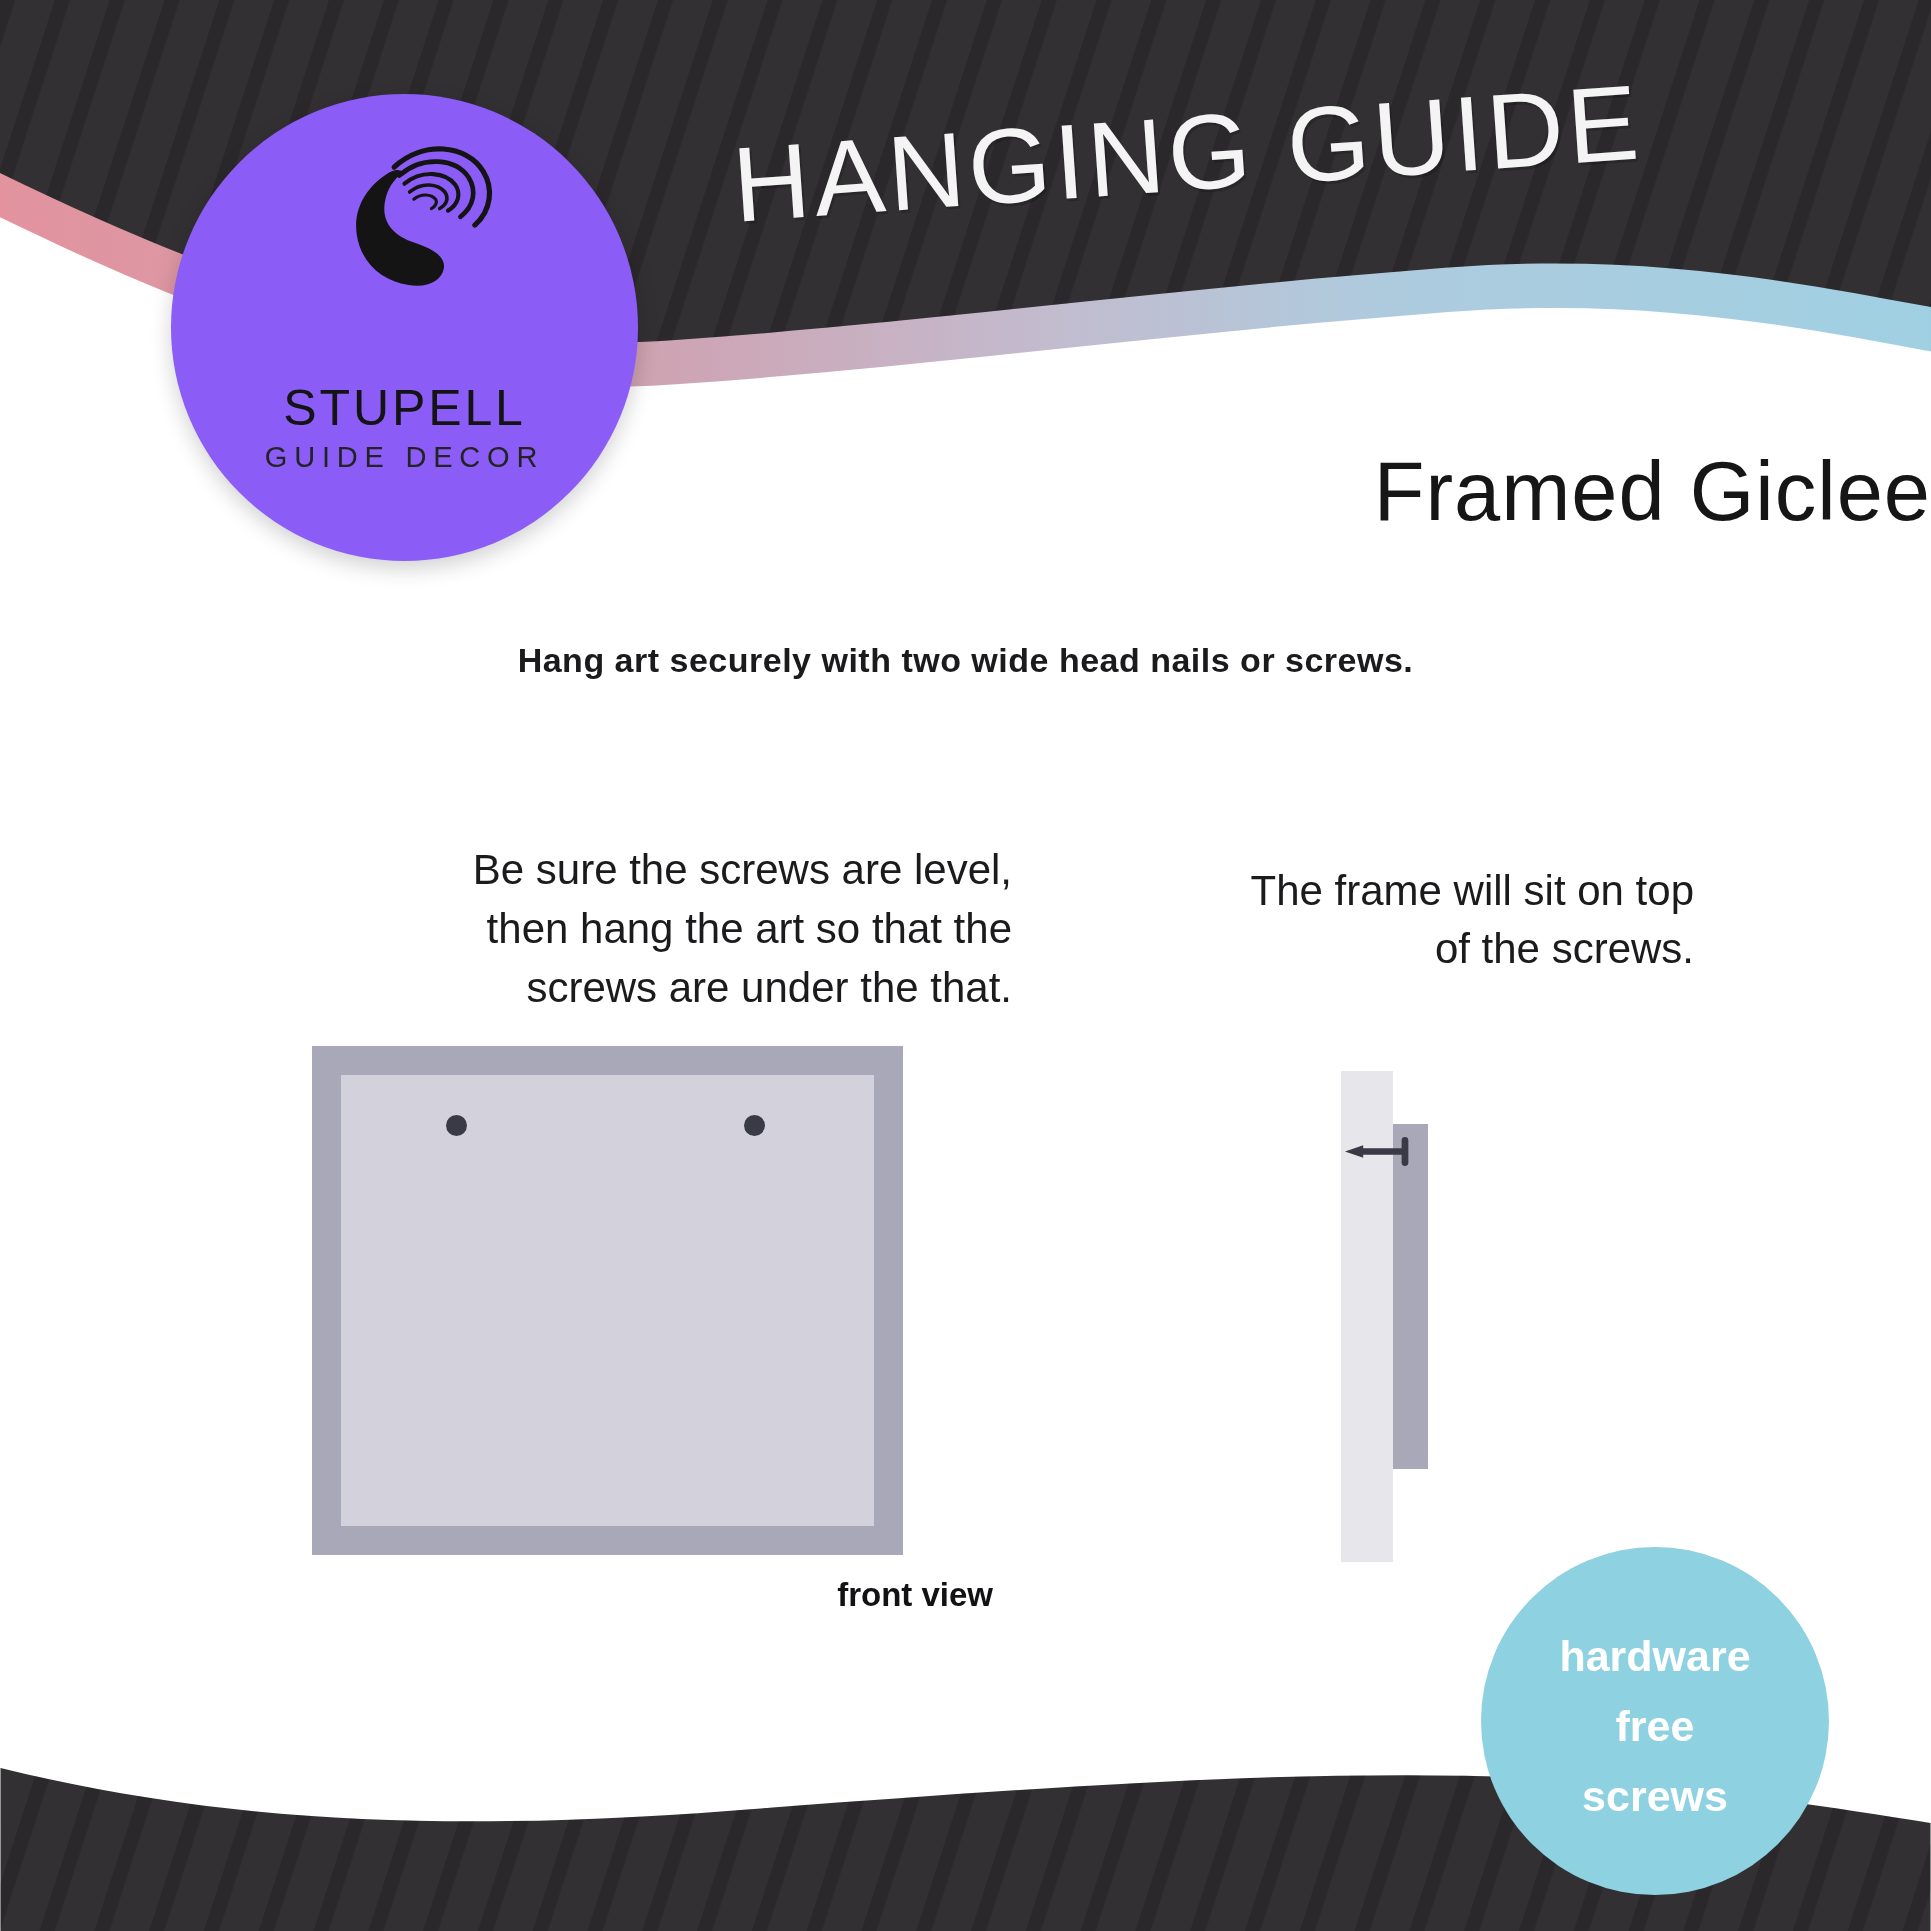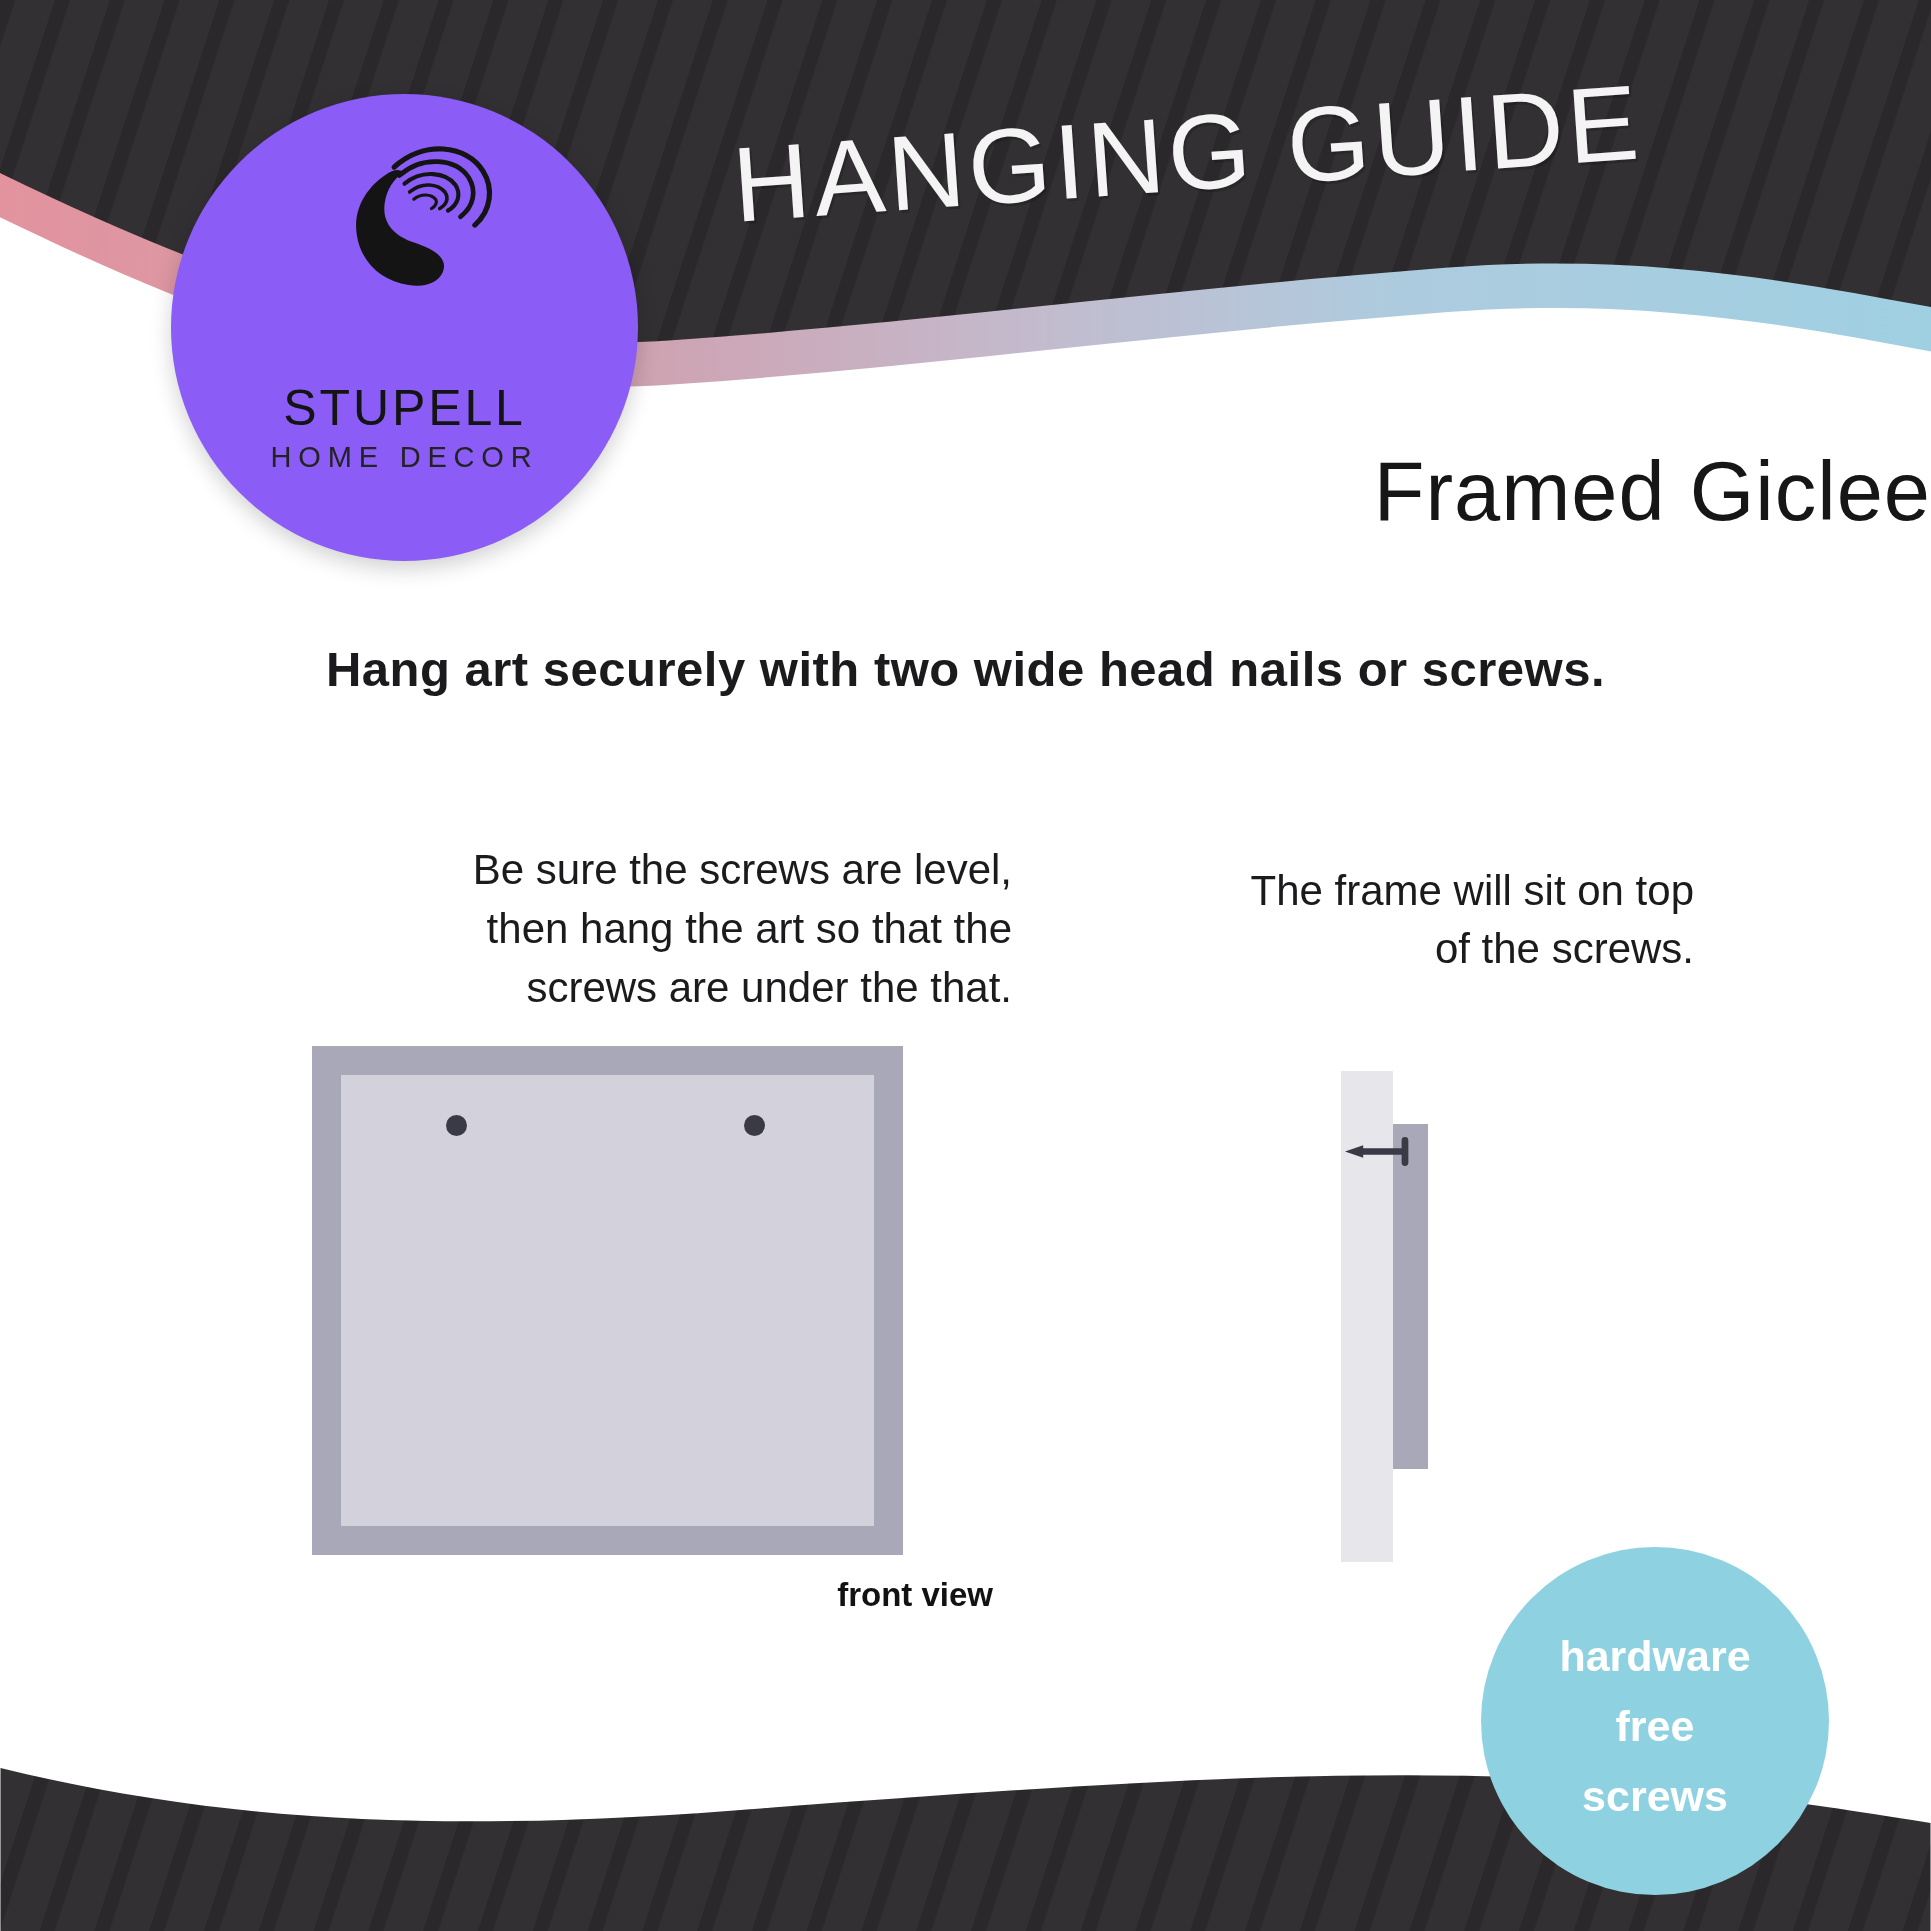--- a/index.html
+++ b/index.html
@@ -77,21 +77,21 @@
     font-size: 83px;
     font-weight: 400;
     letter-spacing: 1px;
     color: #161616;
     z-index: 2;
   }
   #instruction-line {
     left: 0; top: 641px;
     width: 1931px;
     text-align: center;
-    font-size: 49px;
+    font-size: 34px;
     font-weight: 700;
     letter-spacing: 0.5px;
     color: #1b1b1d;
   }
 
   
   .step-text {
     font-size: 42px;
     font-weight: 400;
     color: #1b1b1d;
@@ -212,21 +212,21 @@
              C88 96 78 82 81 64 C83 52 89 42 99 35
              C94 31 89 33 84 36 Z" fill="#141414"></path>
 
     <path d="M90 30 C118 4 160 8 176 34 C186 50 184 72 168 86" fill="none" stroke="#141414" stroke-width="5" stroke-linecap="round"></path>
     <path d="M95 38 C118 18 150 22 162 40 C170 53 167 68 154 78" fill="none" stroke="#141414" stroke-width="4.5" stroke-linecap="round"></path>
     <path d="M100 46 C117 32 140 35 149 47 C155 56 152 66 142 72" fill="none" stroke="#141414" stroke-width="4" stroke-linecap="round"></path>
     <path d="M105 54 C117 44 132 46 139 54 C143 60 141 66 134 70" fill="none" stroke="#141414" stroke-width="3.5" stroke-linecap="round"></path>
     <path d="M109 61 C116 55 126 56 130 61 C132 64 130 68 126 70" fill="none" stroke="#141414" stroke-width="3" stroke-linecap="round"></path>
   </svg>
   <div id="logo-brand">STUPELL</div>
-  <div id="logo-subtitle">HOME DECOR</div>
+  <div id="logo-subtitle">GUIDE DECOR</div>
 </div>
 
 <div id="product-title" class="abs">Framed Giclee</div>
 
 <div id="instruction-line" class="abs">Hang art securely with two wide head nails or screws.</div>
 
 <div id="step-left-text" class="abs step-text">
   <div>Be sure the screws are level,</div>
   <div>then hang the art so that the</div>
   <div>screws are under the that.</div>

